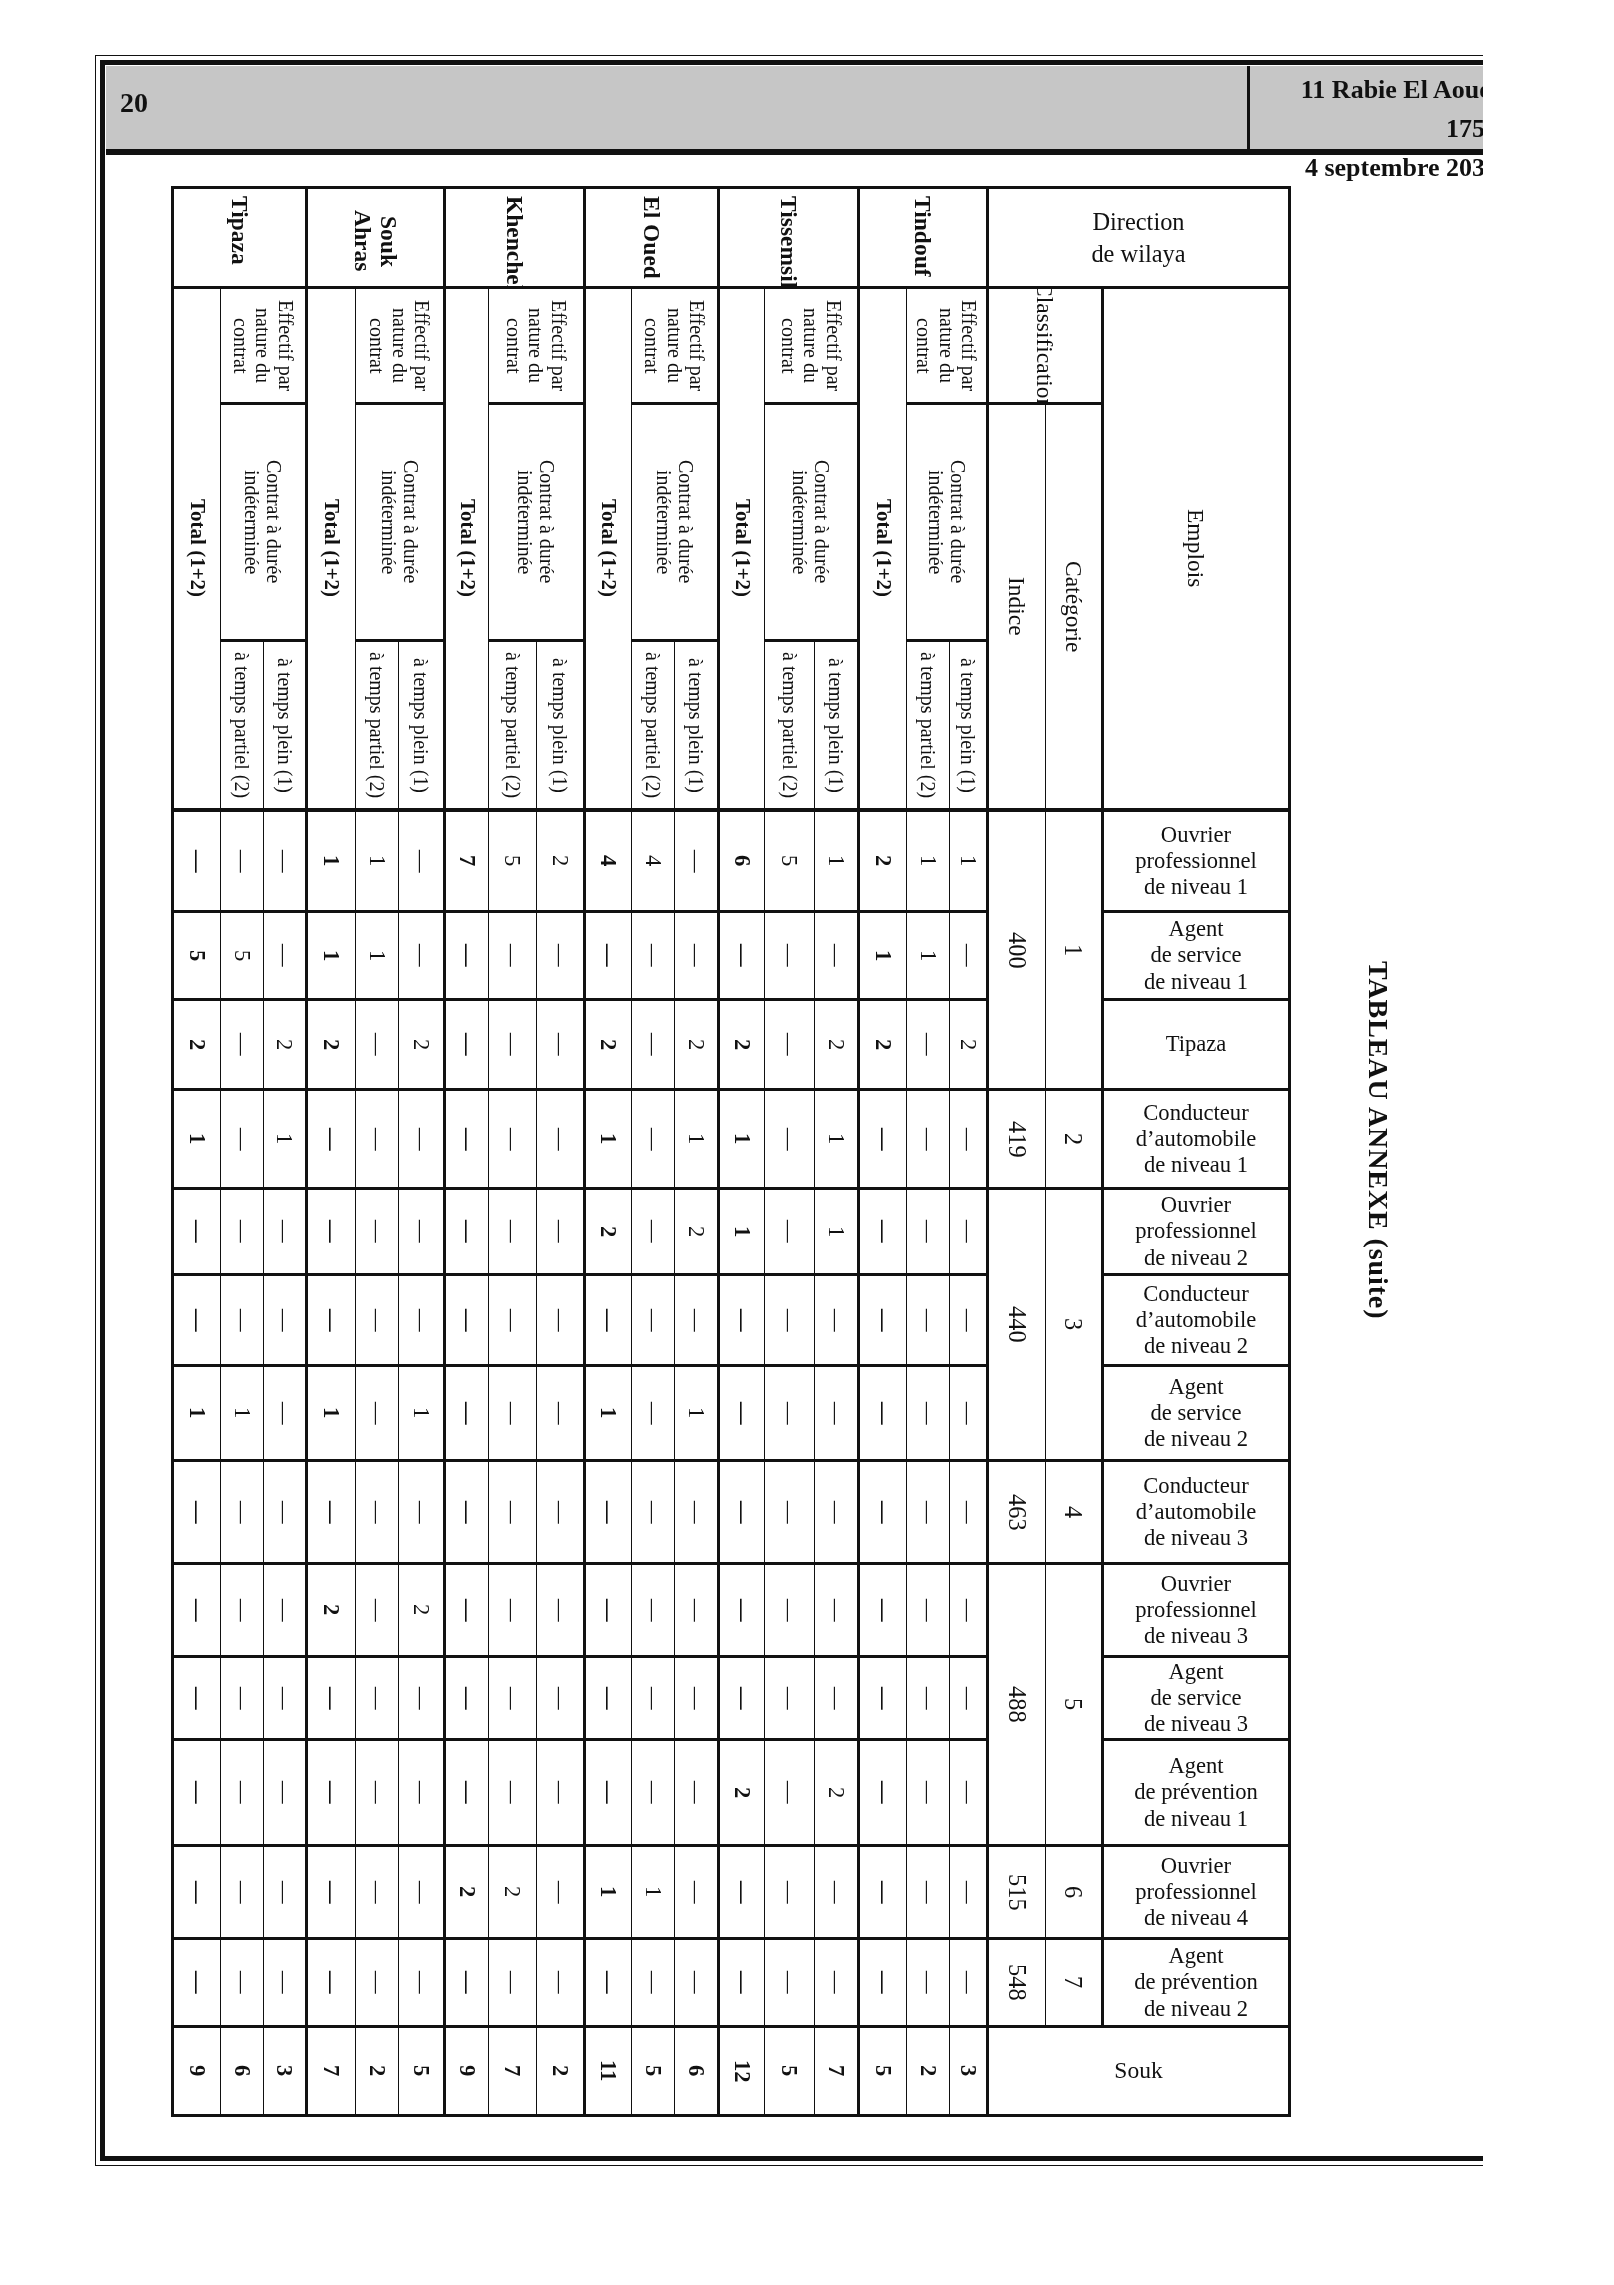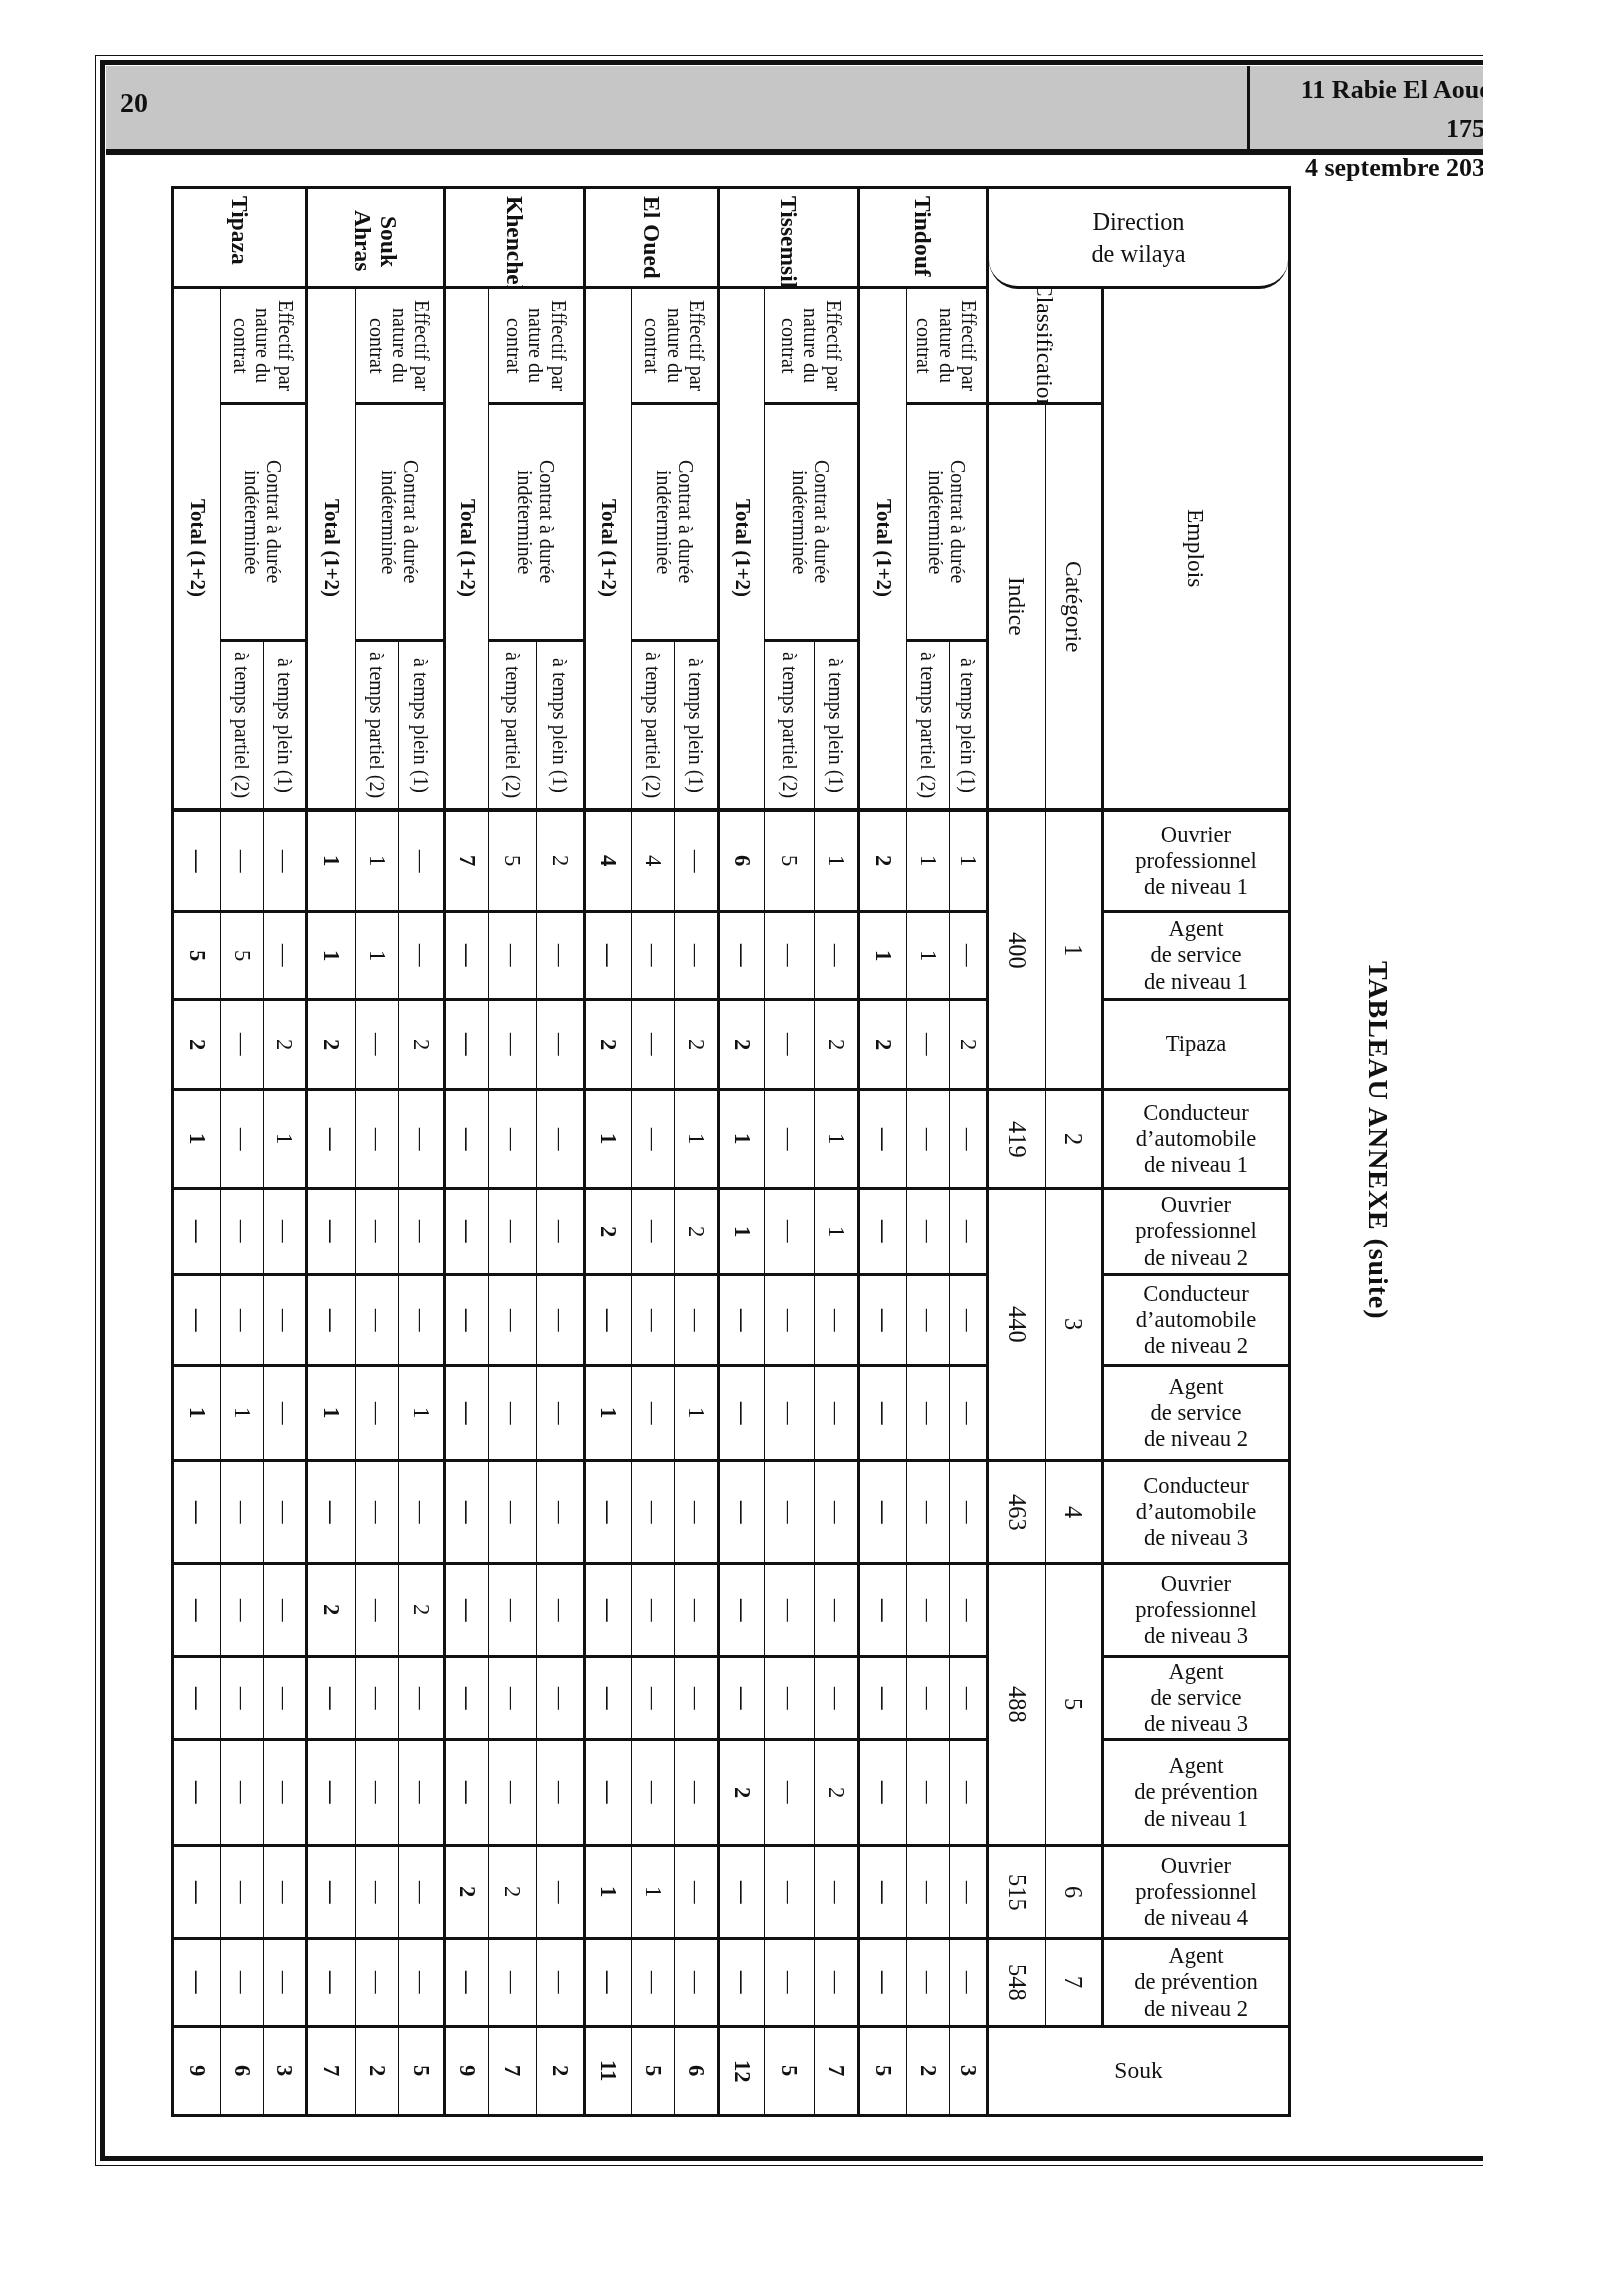--- a/index.html
+++ b/index.html
@@ -48,21 +48,21 @@
 
   <div class="band"></div>
   <div class="page-num">20</div>
   <div class="date-sep"></div>
   <div class="dates"><span>11 Rabie El Aouel 1759</span><br>
     <span>4 septembre 2030</span></div>
 
   <div class="annex-title">TABLEAU ANNEXE (suite)</div>
 
   <div class="annex-table">
-      <div class="cell bb4" style="grid-area: 1 / 19 / span 1 / span 3; border-radius: 29px;">
+      <div class="cell bb4" style="grid-area: 1 / 19 / span 1 / span 3;">
         <span class="hz corner">Direction
 de wilaya</span>
       </div>
       <div class="cell br4 bb4" style="grid-area: 2 / 19 / span 1 / span 2;">
         <span class="vt hdr big">Classification</span>
       </div>
       <div class="cell bb5" style="grid-area: 2 / 21 / span 3 / span 1;">
         <span class="vt hdr big">Emplois</span>
       </div>
       <div class="cell br2 bb5" style="grid-area: 3 / 19 / span 2 / span 1;">

